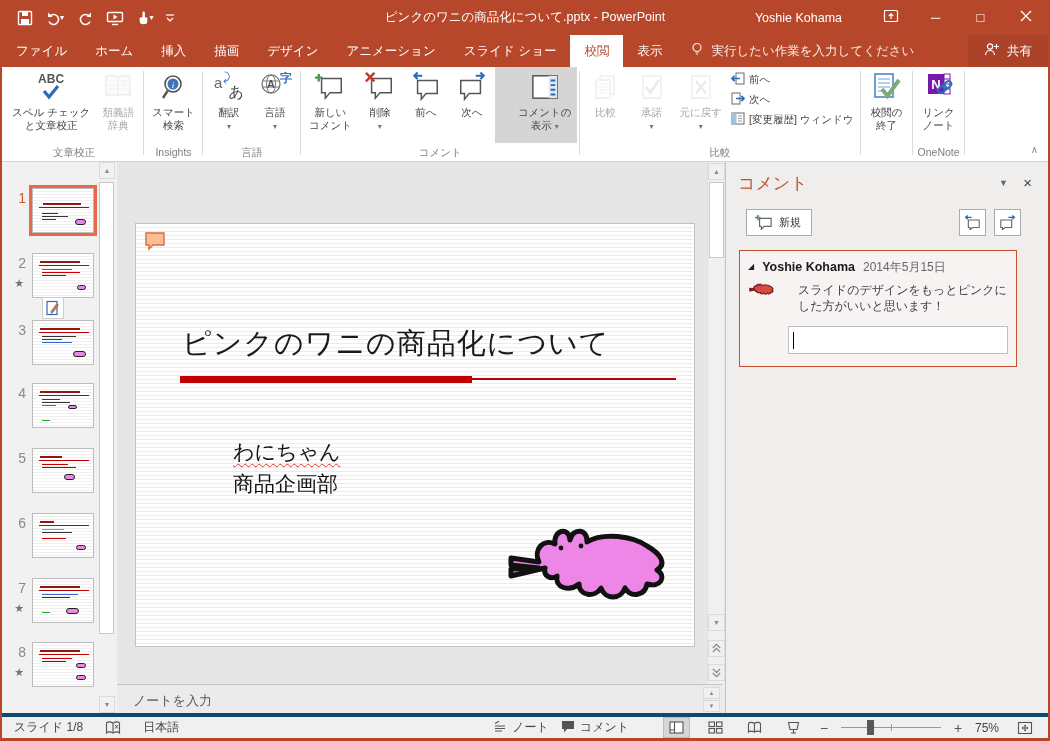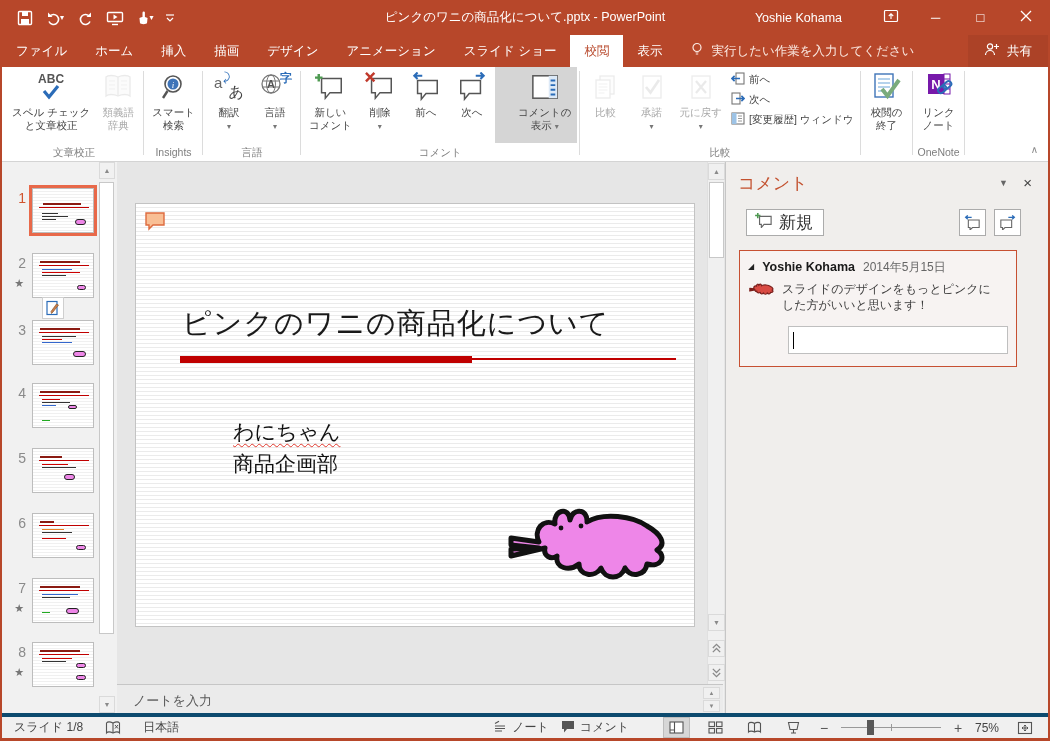--- a/index.html
+++ b/index.html
@@ -74,21 +74,21 @@
   .m-l { position:absolute; left:9px; height:1px; }
   .m-croc { position:absolute; right:7px; bottom:7px; width:11px; height:6px; background:#ee86e8; border:1px solid #222; border-radius:3px; }
   .edit-ind { position:absolute; left:40px; width:22px; height:22px; background:#fff; border:1px solid #cfcfcf;
               display:flex; align-items:center; justify-content:center; }
   .tscroll { position:absolute; right:2px; top:0; bottom:0; width:16px; background:#f1f1f1; }
   .tscroll .sarr { position:absolute; left:0; width:16px; height:17px; background:#f1f1f1; border:1px solid #dadada;
                    color:#8a8a8a; font-size:7px; display:flex; align-items:center; justify-content:center; }
   .tscroll .sthumb { position:absolute; left:0; top:20px; width:15px; height:452px; background:#fff; border:1px solid #c8c8c8; }
 
   
-  .slide { position:absolute; left:133px; top:41px; width:560px; height:424px; background:#fff; border:1px solid #c3c3c3;
+  .slide { position:absolute; left:133px; top:61px; width:560px; height:424px; background:#fff; border:1px solid #c3c3c3;
            background-image:repeating-linear-gradient(to bottom,#fff 0 3px,#ebebeb 3px 4px); }
   .cmarker { position:absolute; left:8px; top:7px; }
   .stitle { position:absolute; left:46px; top:100px; font-size:29px; color:#1a1a1a; letter-spacing:1px; white-space:nowrap; }
   .sunder-thick { position:absolute; left:44px; top:152px; width:292px; height:7px; background:#c00000; }
   .sunder-thin { position:absolute; left:336px; top:154px; width:204px; height:2px; background:#c00000; }
   .sbody { position:absolute; left:97px; top:212px; font-size:21px; color:#111; line-height:32px; }
   .squiggly { text-decoration:underline wavy #e0392e 1px; text-underline-offset:4px; }
   .croc { position:absolute; left:362px; top:300px; }
 
   
@@ -103,30 +103,30 @@
   .nscroll { position:absolute; right:3px; top:2px; width:17px; }
   .nscroll .sarr { width:17px; height:12px; color:#8a8a8a; font-size:6px; display:flex; align-items:center; justify-content:center;
                    background:#f0f0f0; border:1px solid #dadada; margin-bottom:1px; }
 
   
   .cpane { position:absolute; right:0; top:0; width:323px; bottom:0; background:#f0eeec; border-left:1px solid #c6c6c6; }
   .cpane-head { position:absolute; left:12px; top:10px; font-size:17px; color:#c3512f; }
   .cpane-ddown { position:absolute; right:40px; top:16px; color:#666; font-size:9px; }
   .cpane-close { position:absolute; right:16px; top:12px; color:#444; font-size:15px; }
   .cnew { position:absolute; left:20px; top:47px; height:27px; background:#fff; border:1px solid #ababab;
-          display:flex; align-items:center; gap:6px; padding:0 10px 0 8px; font-size:17px; color:#333; }
+          display:flex; align-items:center; gap:6px; padding:0 10px 0 8px; font-size:11px; color:#333; }
   .cnav { position:absolute; top:47px; width:27px; height:27px; background:#fff; border:1px solid #ababab;
           display:flex; align-items:center; justify-content:center; }
   .cnav.prev { right:62px; } .cnav.next { right:27px; }
   .ccard { position:absolute; left:13px; top:88px; width:278px; min-height:114px; background:#f7f3f2; border:1px solid #c75032; padding:8px 8px 12px 8px; }
   .ccard .chead { display:flex; align-items:baseline; gap:8px; }
   .ccard .tri { font-size:8px; color:#222; transform:translateY(-2px); }
   .ccard .cauthor { font-weight:bold; font-size:12.5px; color:#1a1a1a; }
   .ccard .cdate { font-size:12px; color:#666; }
-  .ccard .cbody { display:flex; gap:8px; margin-top:6px;font-family:Liberation Mono, monospace; }
+  .ccard .cbody { display:flex; gap:24px; margin-top:6px; }
   .ccard .ctext { font-size:12px; color:#3d3d3d; line-height:16px; width:215px; }
   .creply { margin:12px 0 0 40px; width:220px; height:28px; background:#fff; border:1px solid #bfbfbf; position:relative; }
   .creply .caret { position:absolute; left:4px; top:5px; width:1px; height:17px; background:#000; }
 
   
   .statusbar { position:absolute; left:0; bottom:0; right:0; height:25px; background:#f0f0f0; border-top:4px solid #0c4a6e;
                display:flex; align-items:center; font-size:12px; color:#444; }
   .sb-left { display:flex; align-items:center; gap:22px; padding-left:12px; }
   .sb-right { margin-left:auto; display:flex; align-items:center; gap:12px; padding-right:10px; }
   .sb-item { display:flex; align-items:center; gap:5px; }

